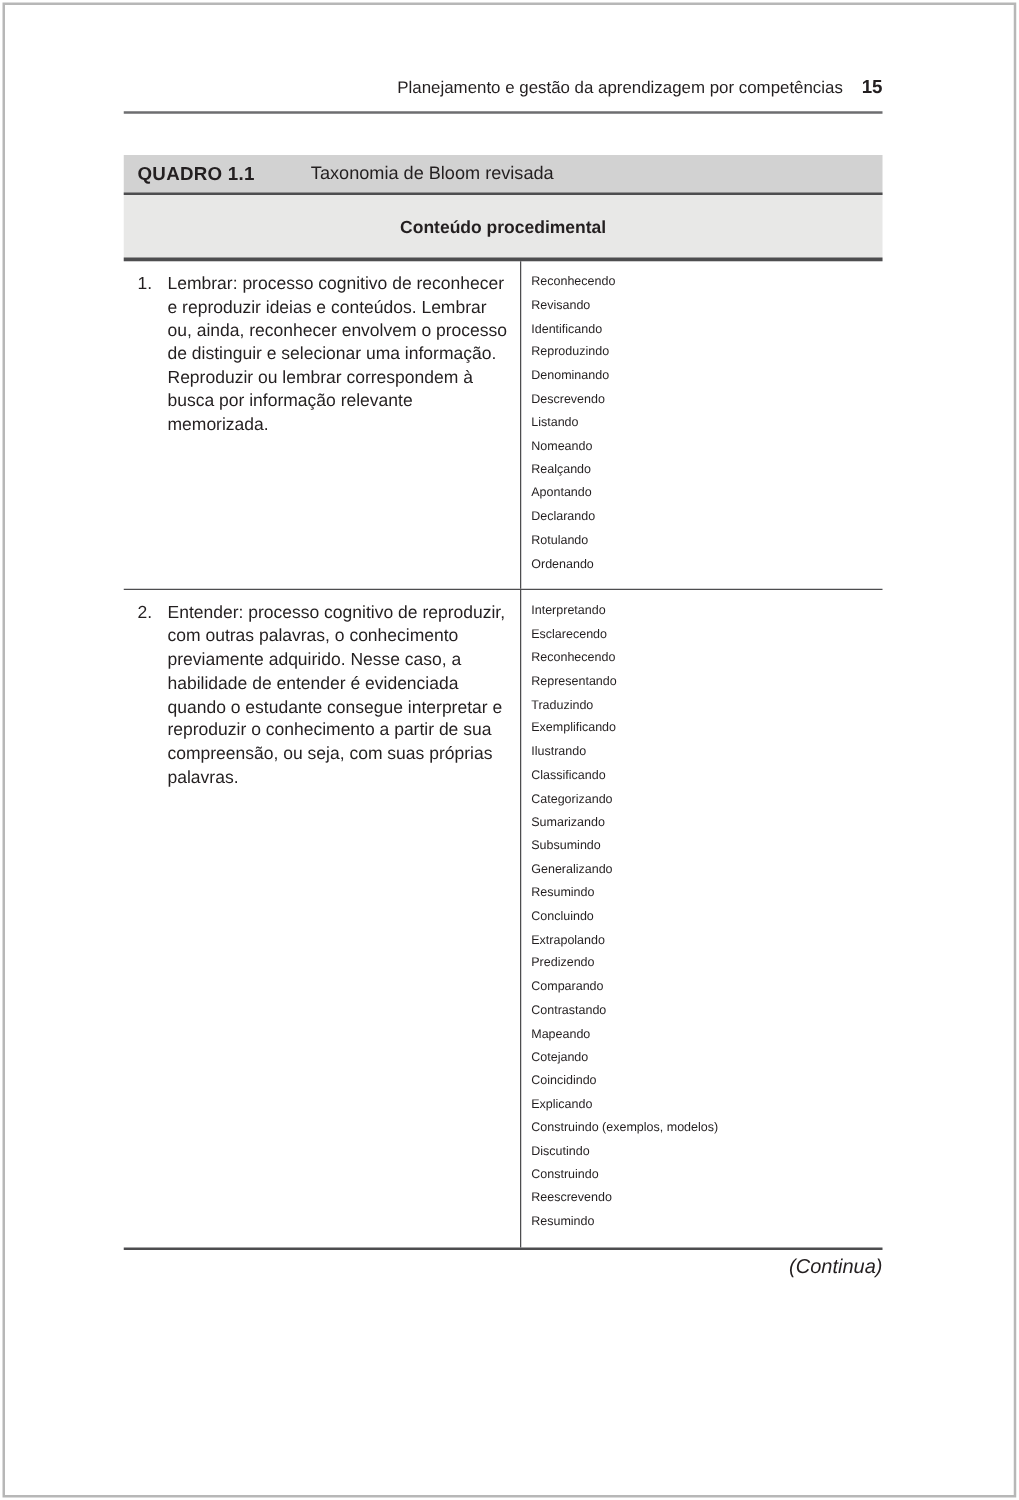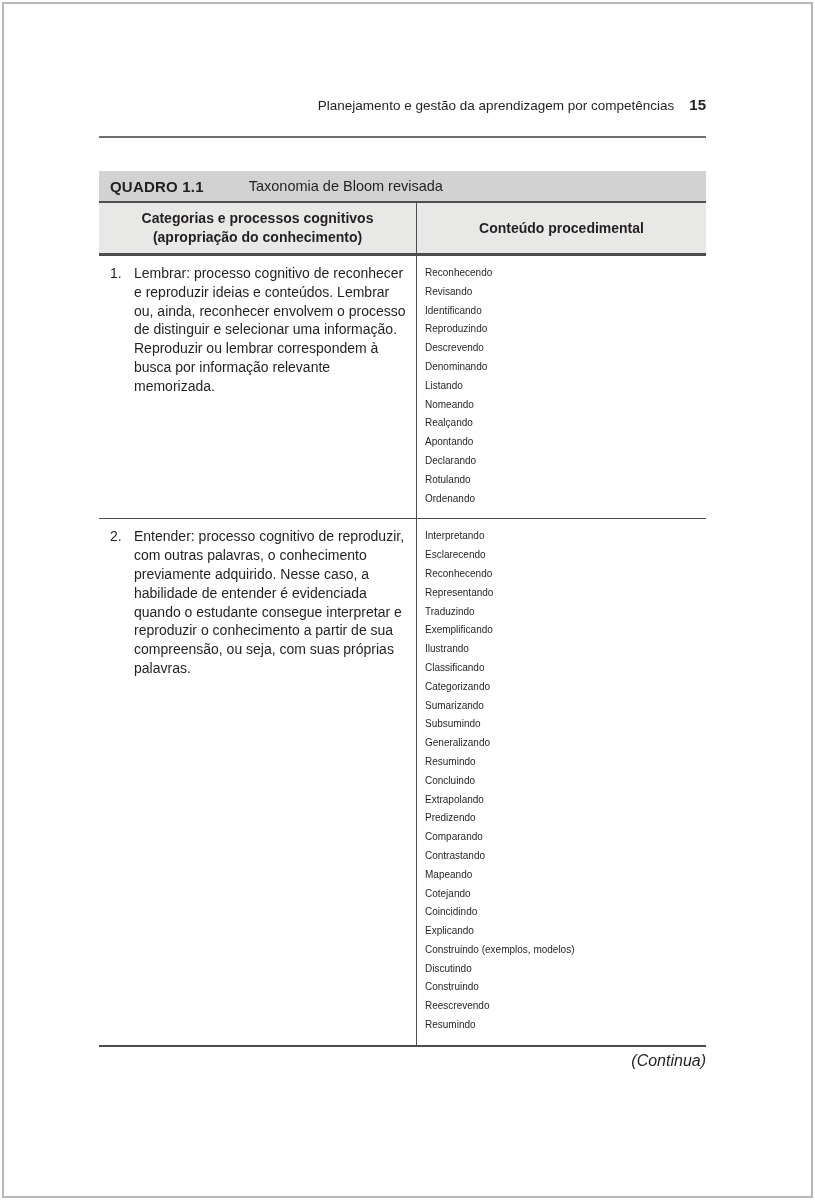--- a/index.html
+++ b/index.html
@@ -23,22 +23,22 @@
     pointer-events: none;
   }
   .content {
     position: absolute;
     left: 99px;
     top: 0;
     width: 607px;
   }
   
   .running-head {
-    margin-top: 97px;
-    padding-bottom: 22px;
+    margin-top: 62px;
+    padding-bottom: 11px;
     border-bottom: 2px solid #6d6e70;
     text-align: right;
     font-size: 13.5px;
     line-height: 16px;
     white-space: nowrap;
   }
   .running-head .pagenum {
     font-weight: bold;
     font-size: 15px;
     margin-left: 15px;
@@ -135,40 +135,36 @@
       <span>Planejamento e gestão da aprendizagem por competências</span><span class="pagenum">15</span>
     </div>
 
     <div class="qtable">
       <div class="title-bar">
         <span class="tlabel">QUADRO 1.1</span>
         <span class="ttitle">Taxonomia de Bloom revisada</span>
       </div>
 
       <div class="thead">
-        <div class="hcell hleft">
-          <div>Categorias e processos cognitivos</div>
-          <div>(apropriação do conhecimento)</div>
-        </div>
         <div class="hcell hright">Conteúdo procedimental</div>
       </div>
 
       <div class="tbody">
           <div class="trow">
             <div class="cell-left">
               <div class="rownum">1.</div>
               <div class="rowdesc">Lembrar: processo cognitivo de reconhecer e reproduzir ideias e conteúdos. Lembrar ou, ainda, reconhecer envolvem o processo de distinguir e selecionar uma informação. Reproduzir ou lembrar correspondem à busca por informação relevante memorizada.</div>
             </div>
             <div class="cell-right">
               <div>Reconhecendo</div>
               <div>Revisando</div>
               <div>Identificando</div>
               <div>Reproduzindo</div>
+              <div>Denominando</div>
               <div>Descrevendo</div>
-              <div>Denominando</div>
               <div>Listando</div>
               <div>Nomeando</div>
               <div>Realçando</div>
               <div>Apontando</div>
               <div>Declarando</div>
               <div>Rotulando</div>
               <div>Ordenando</div>
             </div>
           </div>
           <div class="trow">

